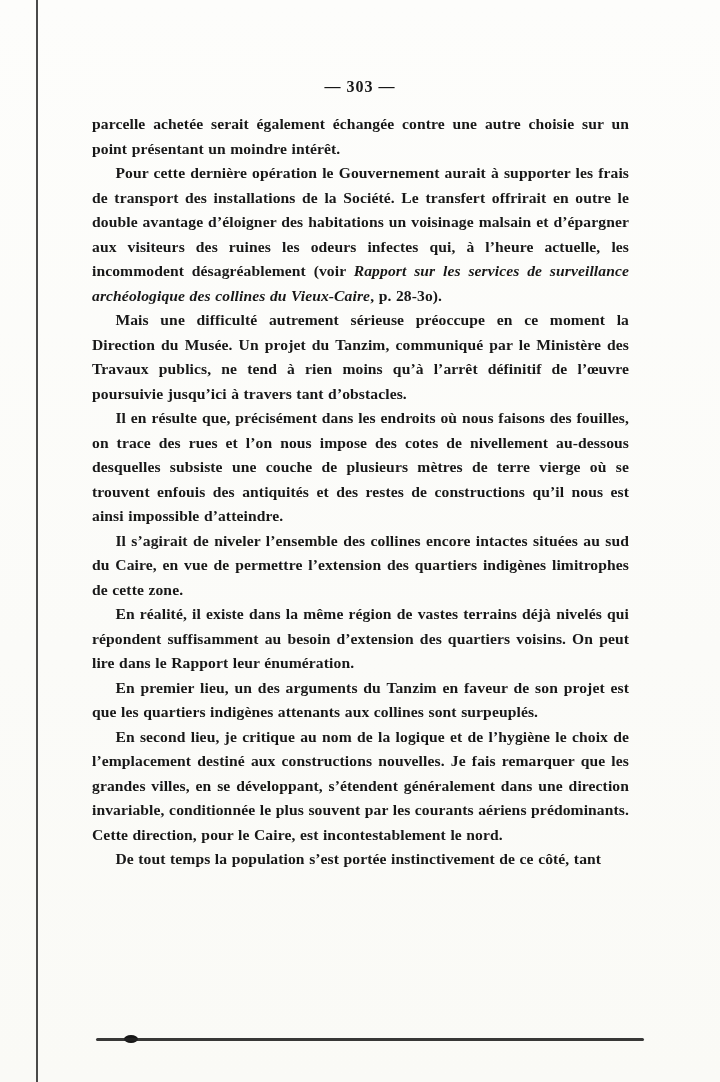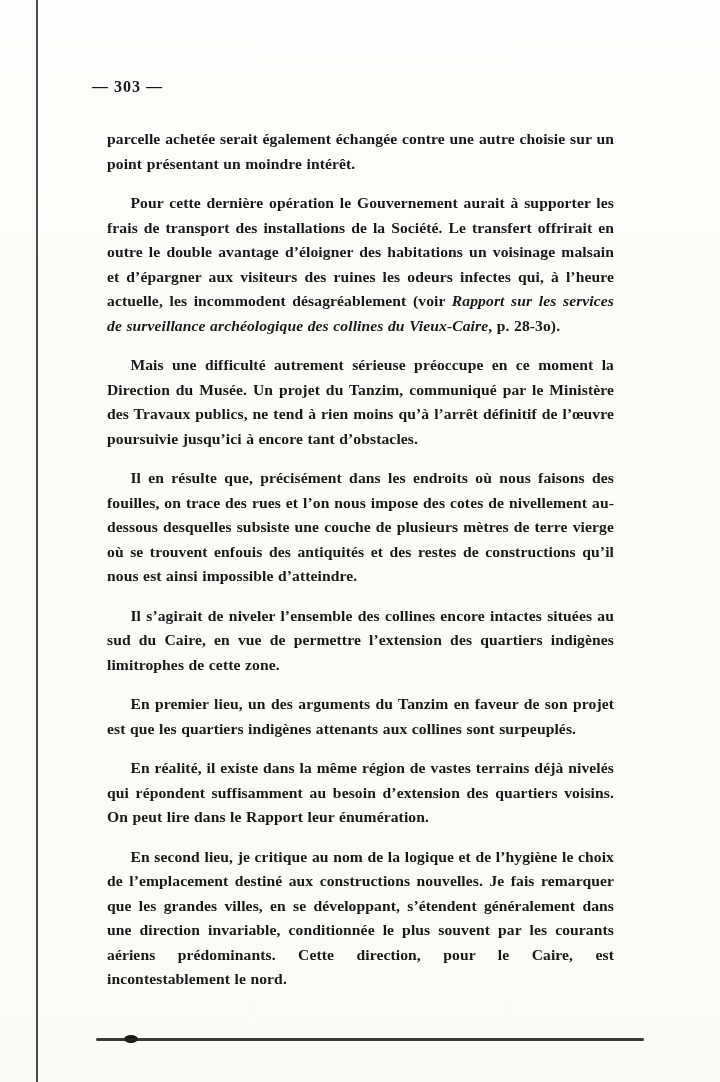--- a/index.html
+++ b/index.html
@@ -20,40 +20,41 @@
     left: 0; top: 0;
     width: 720px;
     height: 1082px;
     background: linear-gradient(180deg, #fdfdfb 0%, #fbfbf8 60%, #fafaf6 100%);
   }
   .page-number {
     position: absolute;
     left: 92px;
     top: 78px;
     width: 536px;
+    text-align: center;
     font-size: 16px;
     font-weight: 700;
     letter-spacing: 1px;
     color: #171717;
   }
   .text-block {
     position: absolute;
     left: 92px;
     top: 112px;
     width: 537px;
     font-size: 15.6px;
     line-height: 24.5px;
     font-weight: 700;
     text-align: justify;
     letter-spacing: 0.1px;
     word-spacing: 0.5px;
     color: #181818;
   }
   .text-block p {
-    margin: 15px;
+    margin: 0;
     padding: 0;
     text-indent: 1.5em;
   }
   .text-block p.noindent {
     text-indent: 0;
   }
   .italic {
     font-style: italic;
   }
   .scan-edge-left {
@@ -93,32 +94,33 @@
   <div class="scan-edge-left"></div>
 
   <div class="page-number">— 303 —</div>
 
   <div class="text-block">
 
     <p class="noindent">parcelle achetée serait également échangée contre une autre choisie sur un point présentant un moindre intérêt.</p>
 
     <p><span>Pour cette dernière opération le Gouvernement aurait à supporter les frais de transport des installations de la Société. Le transfert offrirait en outre le double avantage d’éloigner des habitations un voisinage malsain et d’épargner aux visiteurs des ruines les odeurs infectes qui, à l’heure actuelle, les incommodent désagréablement (voir </span><span class="italic">Rapport sur les services de surveillance archéologique des collines du Vieux-Caire</span><span>, p. 28-3o).</span></p>
 
-    <p>Mais une difficulté autrement sérieuse préoccupe en ce moment la Direction du Musée. Un projet du Tanzim, communiqué par le Ministère des Travaux publics, ne tend à rien moins qu’à l’arrêt définitif de l’œuvre poursuivie jusqu’ici à encore tant d’obstacles.</p>
+    <p>Mais une difficulté autrement sérieuse préoccupe en ce moment la Direction du Musée. Un projet du Tanzim, communiqué par le Ministère des Travaux publics, ne tend à rien moins qu’à l’arrêt définitif de l’œuvre poursuivie jusqu’ici à travers tant d’obstacles.</p>
 
     <p>Il en résulte que, précisément dans les endroits où nous faisons des fouilles, on trace des rues et l’on nous impose des cotes de nivellement au-dessous desquelles subsiste une couche de plusieurs mètres de terre vierge où se trouvent enfouis des antiquités et des restes de constructions qu’il nous est ainsi impossible d’atteindre.</p>
 
     <p>Il s’agirait de niveler l’ensemble des collines encore intactes situées au sud du Caire, en vue de permettre l’extension des quartiers indigènes limitrophes de cette zone.</p>
 
 
+    <p>En réalité, il existe dans la même région de vastes terrains déjà nivelés qui répondent suffisamment au besoin d’extension des quartiers voisins. On peut lire dans le Rapport leur énumération.</p>
+
     <p>En premier lieu, un des arguments du Tanzim en faveur de son projet est que les quartiers indigènes attenants aux collines sont surpeuplés.</p>
-
-    <p>En réalité, il existe dans la même région de vastes terrains déjà nivelés qui répondent suffisamment au besoin d’extension des quartiers voisins. On peut lire dans le Rapport leur énumération.</p>
 
     <p>En second lieu, je critique au nom de la logique et de l’hygiène le choix de l’emplacement destiné aux constructions nouvelles. Je fais remarquer que les grandes villes, en se développant, s’étendent généralement dans une direction invariable, conditionnée le plus souvent par les courants aériens prédominants. Cette direction, pour le Caire, est incontestablement le nord.</p>
 
+    <p>De tout temps la population s’est portée instinctivement de ce côté, tant</p>
 
   </div>
 
   <div class="scan-blot"></div>
   <div class="scan-edge-bottom"></div>
 
 </div>
 
 </body></html>

